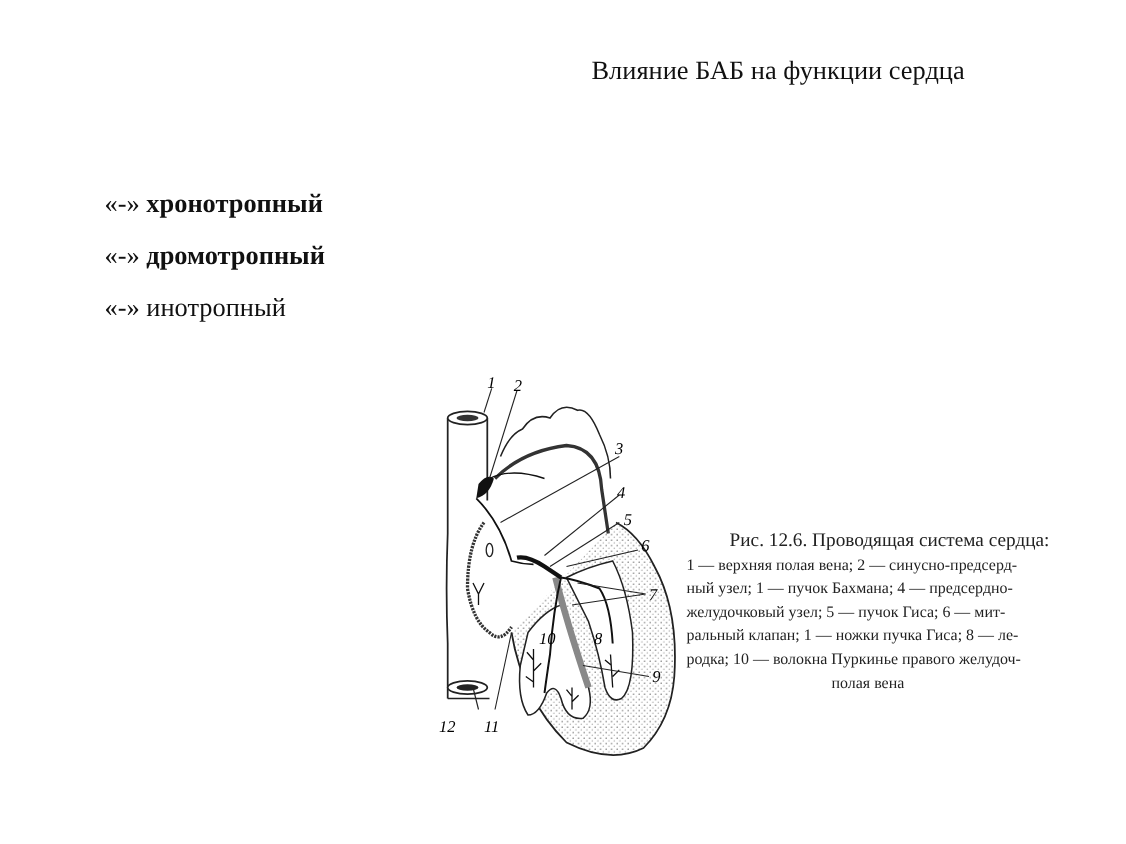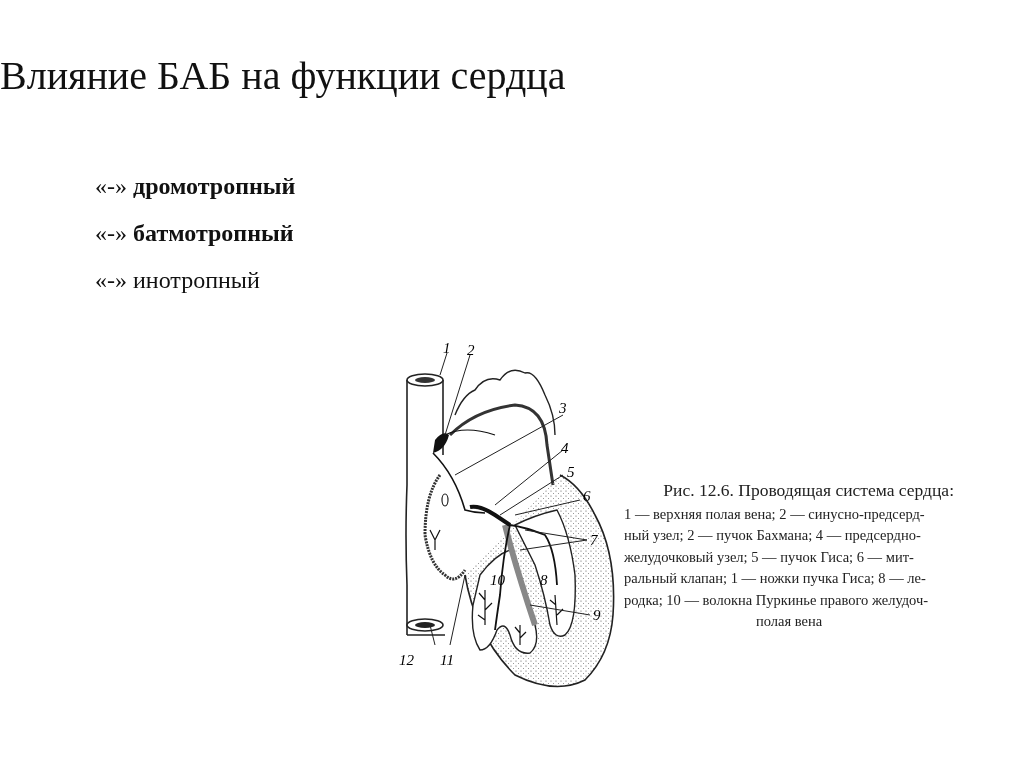--- a/index.html
+++ b/index.html
@@ -1,41 +1,41 @@
 <!DOCTYPE html>
 <html><head>
   <meta charset="utf-8">
   <style>
     html, body { margin: 0; padding: 0; background: #ffffff; }
     body { width: 1024px; height: 767px; position: relative; overflow: hidden; font-family: "Liberation Serif", "DejaVu Serif", serif; color: #111; }
-    .title { position: absolute; left: 0; top: 52px; width: 877px; text-align: left; font-size: 40px; font-weight: normal; letter-spacing: 0px; }
+    .title { position: absolute; left: 0; top: 52px; width: 877px; text-align: right; font-size: 24px; font-weight: normal; letter-spacing: 0px; }
     .list { position: absolute; left: 95px; top: 163px; font-size: 24px; line-height: 47px; }
     .list .row { white-space: nowrap; }
     .list .mark { font-weight: normal; }
     .list .bold { font-weight: bold; }
     .figure { position: absolute; left: 385px; top: 335px; width: 240px; height: 360px; }
     .caption { position: absolute; left: 624px; top: 480px; width: 330px; font-size: 14.5px; line-height: 21.5px; color: #222; }
     .caption .cap-title { font-size: 17.5px; text-align: right; margin-bottom: 2px; }
     .caption .cap-body { text-align: justify; }
     .caption .cap-last { text-align: center; }
     svg text { font-family: "Liberation Serif", serif; font-style: italic; }
   </style>
 </head>
 <body>
 
 <div class="title">Влияние БАБ на функции сердца</div>
 
 <div class="list">
   <div class="row">
     <span class="mark">«-»</span>
-    <span class="bold">дромотропный</span>
+    <span class="bold">хронотропный</span>
   </div>
   <div class="row">
     <span class="mark">«-»</span>
-    <span class="bold">батмотропный</span>
+    <span class="bold">дромотропный</span>
   </div>
   <div class="row">
     <span class="mark">«-»</span>
     <span>инотропный</span>
   </div>
 </div>
 
 <div class="figure">
   <svg width="240" height="360" viewBox="0 0 240 360">
     <defs>
@@ -103,19 +103,19 @@
     <text x="105" y="250" font-size="15">10</text>
     <text x="55" y="330" font-size="15">11</text>
     <text x="14" y="330" font-size="15">12</text>
   </svg>
 </div>
 
 <div class="caption">
   <div class="cap-title">Рис. 12.6. Проводящая система сердца:</div>
   <div class="cap-body">
     <div>1 — верхняя полая вена; 2 — синусно-предсерд-</div>
-    <div>ный узел; 2 — пучок Бахмана; 4 — предсердно-</div>
+    <div>ный узел; 1 — пучок Бахмана; 4 — предсердно-</div>
     <div>желудочковый узел; 5 — пучок Гиса; 6 — мит-</div>
     <div>ральный клапан; 1 — ножки пучка Гиса; 8 — ле-</div>
     <div>родка; 10 — волокна Пуркинье правого желудоч-</div>
     <div class="cap-last">полая вена</div>
   </div>
 </div>
 
 </body></html>

